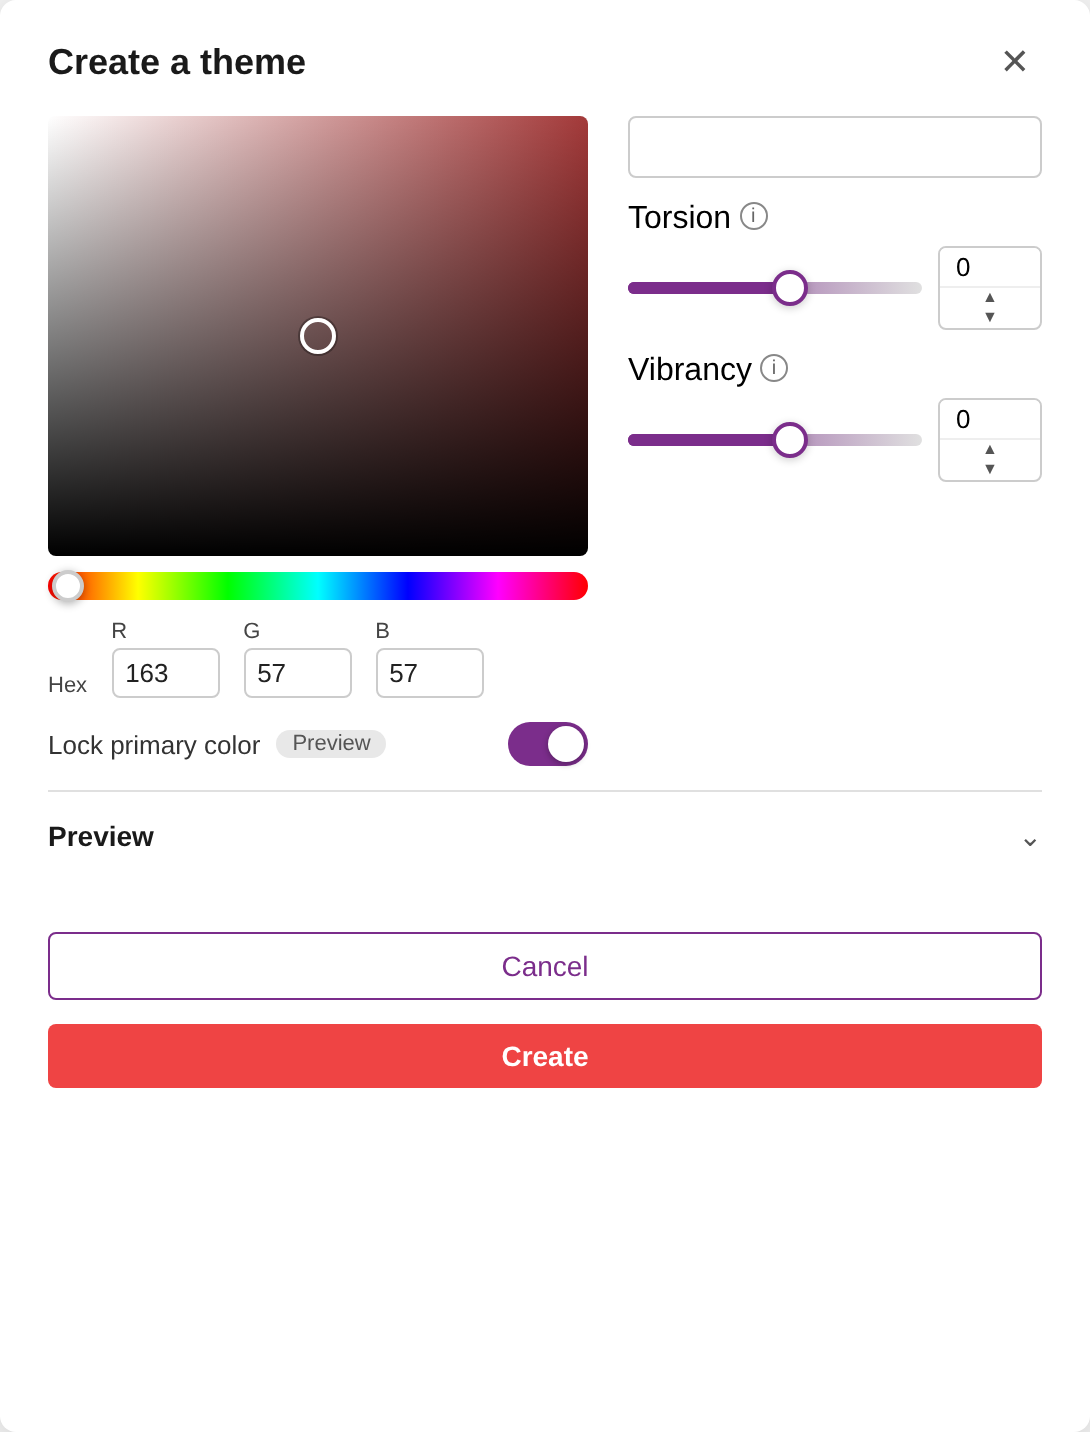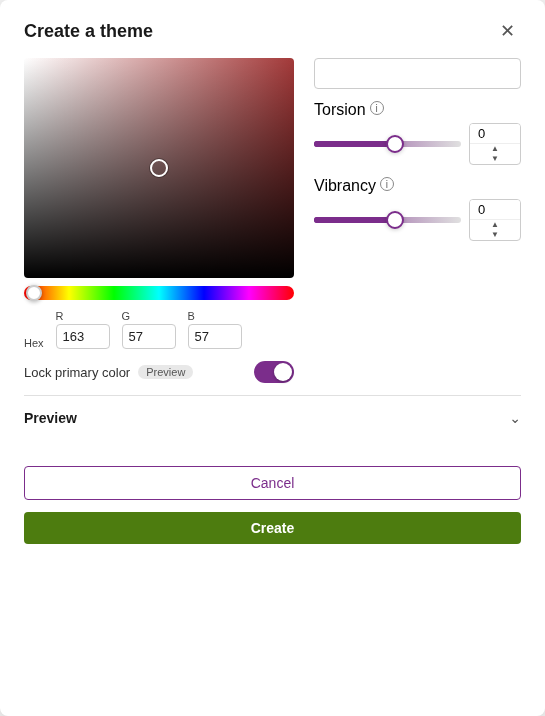--- a/index.html
+++ b/index.html
@@ -378,21 +378,21 @@
       background: #fff;
       color: #7b2d8b;
       font-size: 14px;
       font-weight: 500;
       cursor: pointer;
     }
     .create-btn {
       padding: 8px 28px;
       border: none;
       border-radius: 4px;
-      background: #4d7c0f;
+      background: #ef4444;
       color: #fff;
       font-size: 14px;
       font-weight: 600;
       cursor: pointer;
     }
   </style>
 </head>
 <body>
 
 <div class="dialog">

